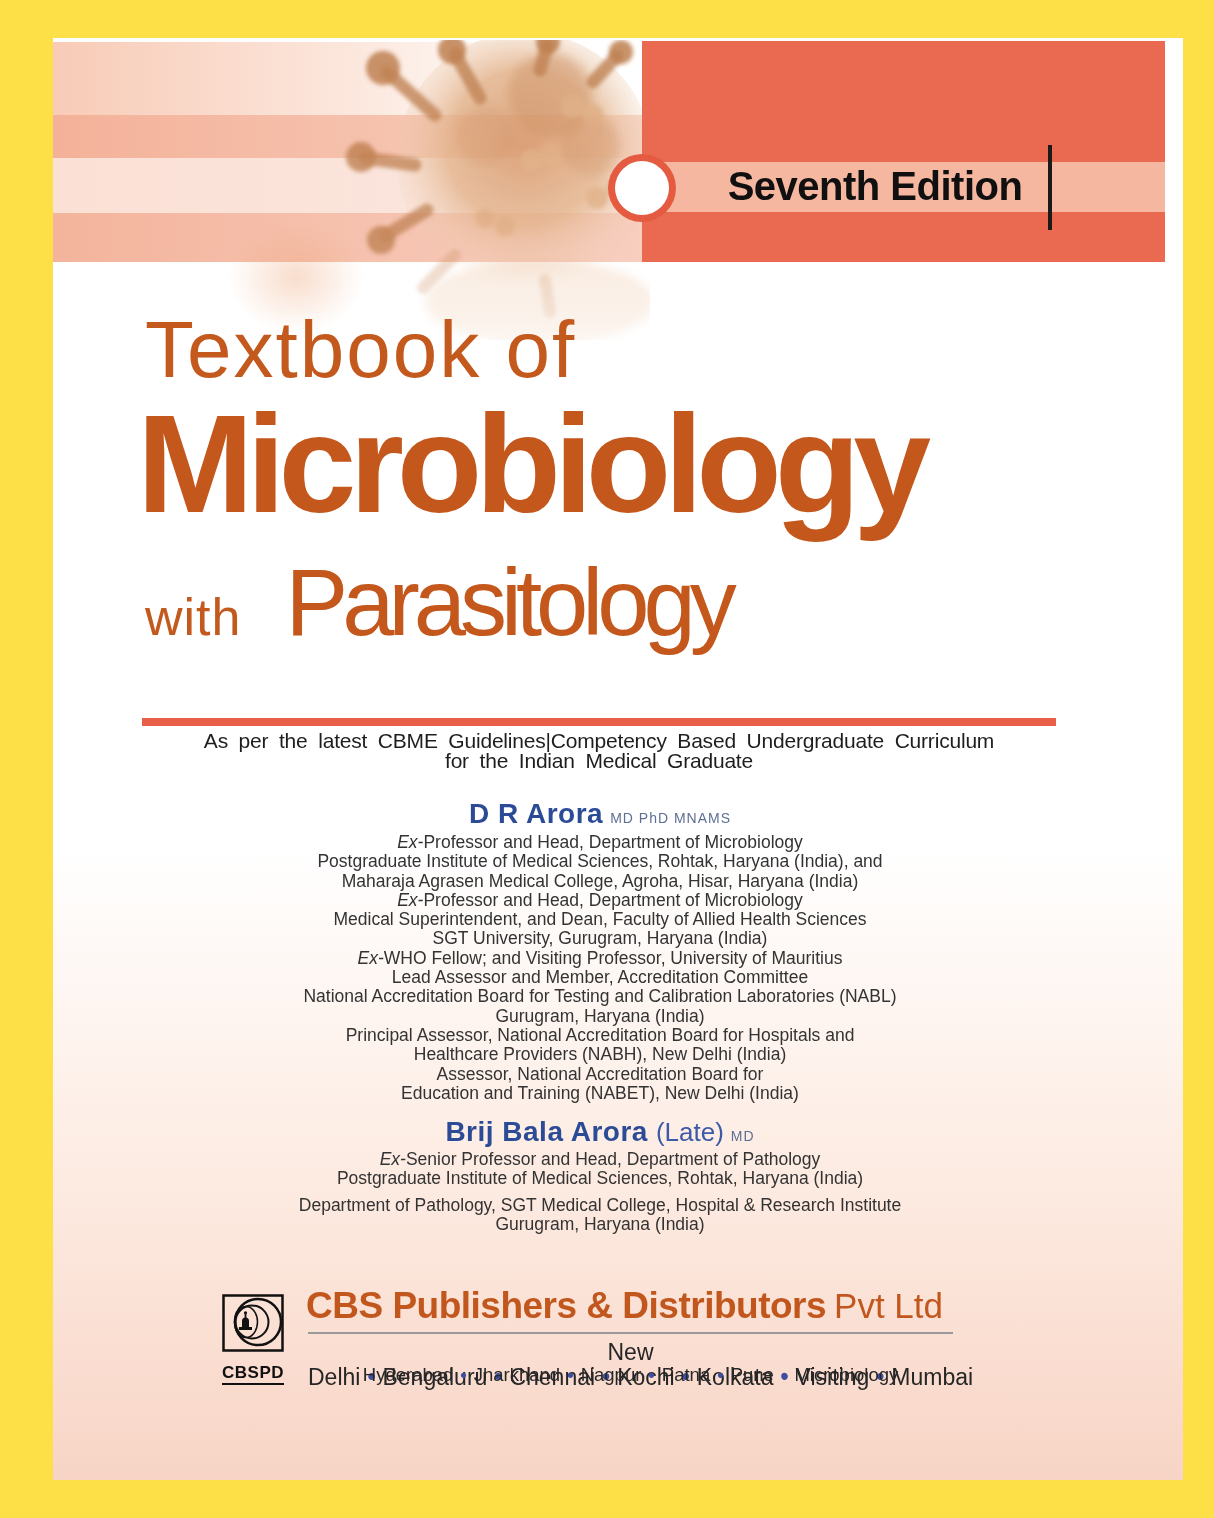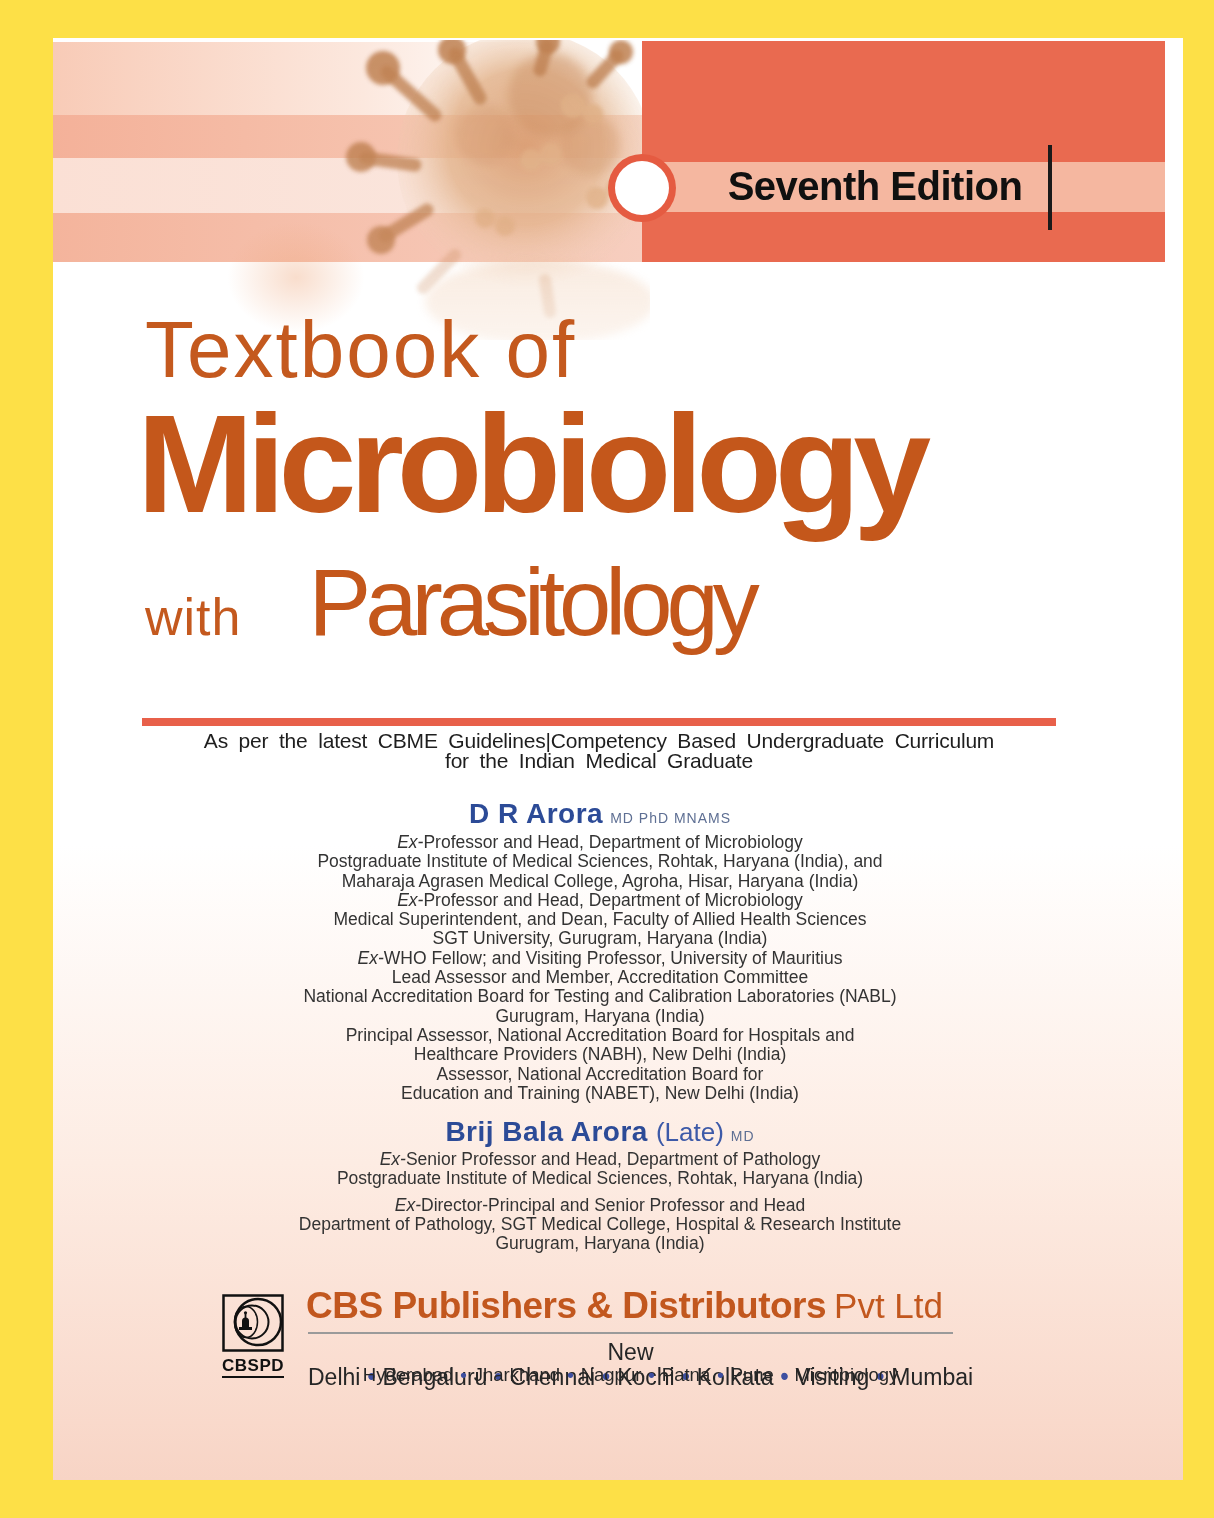--- a/index.html
+++ b/index.html
@@ -27,21 +27,21 @@
     font-size:40px;font-weight:700;color:#101010;letter-spacing:-0.5px;line-height:1;
   }
   .vline{position:absolute;left:995px;top:107px;width:4px;height:85px;background:#1a1a1a;}
   .ring{position:absolute;left:562px;top:123px;width:54px;height:54px;border-radius:50%;
     background:#ffffff;box-shadow:0 0 0 7px #E55B41;}
   
   .t-prefix{position:absolute;left:92px;top:272px;font-size:80px;font-weight:300;
     letter-spacing:2px;color:#C4591E;line-height:1;}
   .t-main{position:absolute;left:84px;top:356px;font-size:140px;font-weight:700;
     letter-spacing:-7px;color:#C4571B;line-height:1;}
-  .t-sub-row{position:absolute;left:92px;top:518px;display:flex;align-items:baseline;gap:67px;color:#C4591E;line-height:1;}
+  .t-sub-row{position:absolute;left:92px;top:518px;display:flex;align-items:baseline;gap:44px;color:#C4591E;line-height:1;}
   .t-with{font-size:52px;font-weight:300;letter-spacing:1px;}
   .t-sub{font-size:94px;font-weight:400;letter-spacing:-6px;color:#C4571B;}
   
   .rule{position:absolute;left:89px;top:680px;width:914px;height:8px;background:#E8604A;}
   .tagline{position:absolute;left:89px;top:693px;width:914px;text-align:center;
     font-size:21px;line-height:20px;color:#1e1e1e;word-spacing:5px;letter-spacing:-0.2px;}
   
   .centered{position:absolute;left:0;width:1094px;text-align:center;}
   .author-name{font-size:28px;font-weight:700;color:#2C4B97;letter-spacing:.5px;}
   .author-late{font-size:26px;font-weight:300;color:#3D5AA8;margin-left:8px;}
@@ -49,21 +49,21 @@
   .author-lines{font-size:17.5px;line-height:19.3px;color:#333333;}
   #a1-heading{top:760px;}
   #a1-lines{top:795px;}
   #a2-heading{top:1078px;}
   #a2-lines{top:1112px;}
   #a2-lines div:nth-child(3){margin-top:7px;}
   .author-lines i{font-style:italic;}
   
   .pub-logo{position:absolute;left:168px;top:1256px;width:64px;text-align:center;color:#111;}
   .pub-logo-text{display:inline-block;font-size:17px;font-weight:700;letter-spacing:.5px;
-    border-bottom:2px solid #111;margin-top:1px;line-height:1.1;}
+    border-bottom:2px solid #111;margin-top:8px;line-height:1.1;}
   .pub-name{position:absolute;left:253px;top:1249px;font-size:37px;font-weight:700;
     color:#C2571E;letter-spacing:-0.5px;line-height:1;white-space:nowrap;}
   .pub-suffix{font-weight:400;font-size:35px;margin-left:8px;letter-spacing:0;}
   .pub-rule{position:absolute;left:255px;top:1294px;width:645px;height:2px;background:#9a9a9a;}
   .cities{position:absolute;left:255px;width:645px;text-align:center;color:#262626;line-height:1.1;}
   #cities1{top:1302px;font-size:23px;}
   #cities2{top:1327px;font-size:18.5px;}
   .dot{color:#3E4FA0;padding:0 7px;font-weight:700;}
 </style>
 </head>
@@ -177,21 +177,20 @@
         <div>Assessor, National Accreditation Board for</div>
         <div>Education and Training (NABET), New Delhi (India)</div>
       </div>
 
     <div class="centered" id="a2-heading">
       <span class="author-name">Brij Bala Arora</span><span class="author-late">(Late)</span><span class="author-deg">MD</span>
     </div>
     <div class="centered author-lines" id="a2-lines">
         <div><i>Ex-</i>Senior Professor and Head, Department of Pathology</div>
         <div>Postgraduate Institute of Medical Sciences, Rohtak, Haryana (India)</div>
-        <div><i>Ex-</i>Director-Principal and Senior Professor and Head</div>
         <div>Department of Pathology, SGT Medical College, Hospital &amp; Research Institute</div>
         <div>Gurugram, Haryana (India)</div>
       </div>
 
     <div class="pub-logo">
       <svg width="62" height="58" viewBox="0 0 62 58">
         <rect x="1.5" y="1.5" width="59" height="55" fill="none" stroke="#111" stroke-width="2.5"></rect>
         <circle cx="36" cy="28" r="23" fill="none" stroke="#111" stroke-width="2.5"></circle>
         <circle cx="30" cy="28" r="16.5" fill="none" stroke="#111" stroke-width="2"></circle>
         <ellipse cx="24" cy="28" rx="11.5" ry="15.5" fill="none" stroke="#111" stroke-width="1.5"></ellipse>

